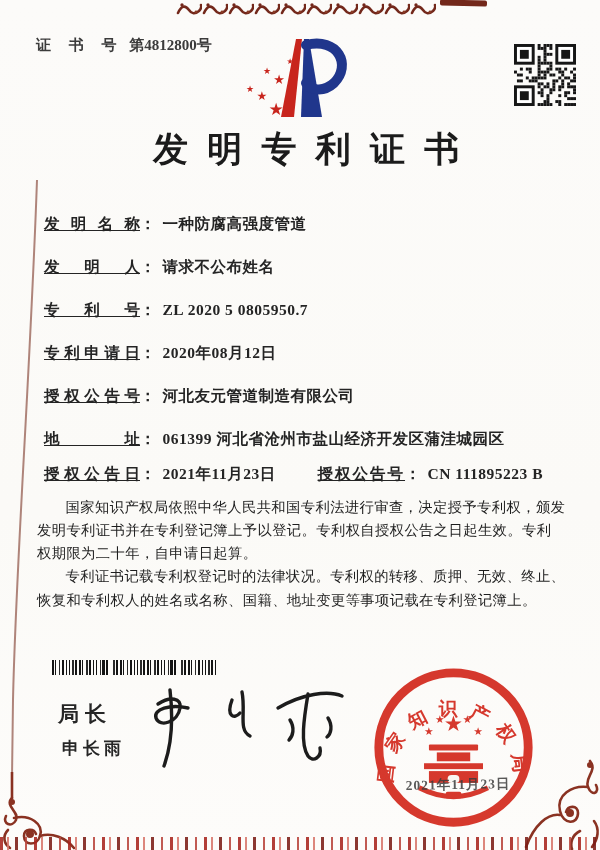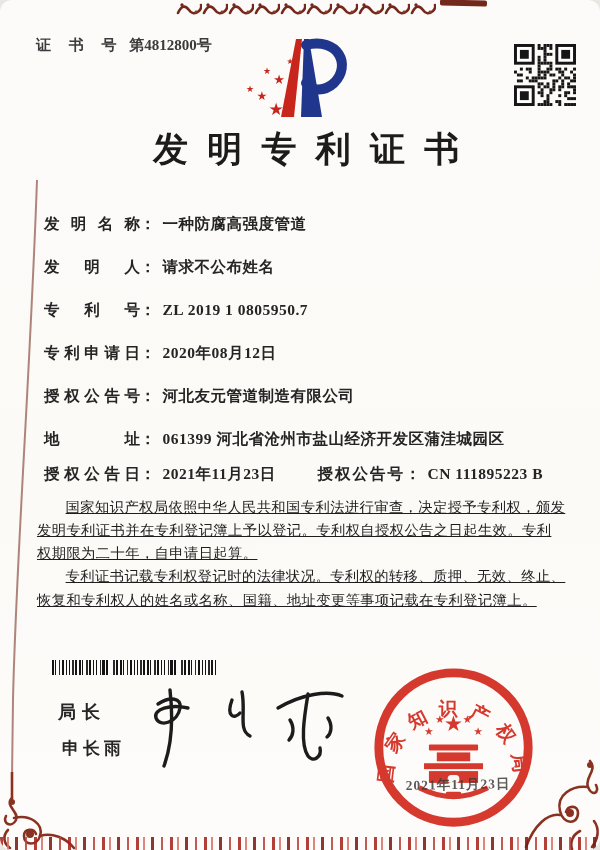--- a/index.html
+++ b/index.html
@@ -2,52 +2,51 @@
 <html><head>
 <meta charset="utf-8">
 <style>
   html,body { margin:0; padding:0; background:#e9e7e4; }
   .page {
     position:relative; width:600px; height:850px; margin:0 auto;
     background:linear-gradient(180deg,#fcfbf9 0%, #fbfaf7 60%, #fdfcfa 100%);
     overflow:hidden;
     font-family:"Liberation Serif","DejaVu Serif",serif;
     color:#222;
-    border-radius:12px;
   }
   
   .cert-no { position:absolute; left:36px; top:36px; font-size:15px; font-weight:600; color:#3b3b3b; }
   .cert-no .pre { letter-spacing:7px; margin-right:2px; }
   .logo { position:absolute; left:238px; top:33px; }
   .qr { position:absolute; left:514px; top:44px; }
   .title {
     position:absolute; left:0; right:0; top:126px; text-align:center;
     font-size:35px; font-weight:700; color:#1b1b1b;
     letter-spacing:0.55em; text-indent:0.55em; white-space:nowrap;padding-left:12px;
   }
   
   .frow { position:absolute; left:44px; font-size:15.5px; font-weight:600; color:#242424; white-space:nowrap; }
-  .flabel { display:inline-block; width:96px; text-align:justify; text-align-last:justify; }
+  .flabel { display:inline-block; width:96px; text-align:justify; text-align-last:justify;text-decoration:underline; }
   .fcolon { display:inline-block; margin-right:7px; }
   .fvalue { letter-spacing:0.5px; }
   .pair2 { margin-left:38px; }
   .pair2 .flabel { width:auto; letter-spacing:2px; }
   
-  .legal { position:absolute; left:37px; top:496px; width:529px; font-size:14.3px; line-height:1.62; color:#1e1e1e; font-weight:500;text-decoration:underline; }
+  .legal { position:absolute; left:37px; top:496px; width:529px; font-size:14.3px; line-height:1.62; color:#1e1e1e; font-weight:500; }
   .legal p { margin:0; text-indent:2em; letter-spacing:0.4px; }
   
   .barcode {
     position:absolute; left:52px; top:660px; width:164px; height:15px;
     background:repeating-linear-gradient(90deg,
       #141414 0 1.6px, transparent 1.6px 3.2px,
       #141414 3.2px 4px, transparent 4px 6.8px,
       #2a2a2a 6.8px 8.4px, transparent 8.4px 9.6px,
       #141414 9.6px 11.8px, transparent 11.8px 13.6px);
   }
-  .signer-title { position:absolute; left:58px; top:700px; font-size:18px; font-weight:700; letter-spacing:6px; color:#262626; }
+  .signer-title { position:absolute; left:58px; top:700px; font-size:21px; font-weight:700; letter-spacing:6px; color:#262626; }
   .signer-name  { position:absolute; left:62px; top:737px; font-size:17px; font-weight:700; letter-spacing:4px; color:#262626; }
   .signature { position:absolute; left:130px; top:678px; }
   
   .seal { position:absolute; left:368px; top:662px; mix-blend-mode:multiply; opacity:0.92; }
   .seal-date {
     position:absolute; left:388px; top:776px; width:140px; text-align:center;
     font-size:13.5px; font-weight:700; color:#3d3d3d; letter-spacing:1px;
     transform:rotate(-1deg); opacity:0.85; z-index:5;
   }
   
@@ -239,21 +238,21 @@
 
   <div class="title">发明专利证书</div>
 
   <div class="frow" style="top:214px">
     <span class="flabel">发明名称</span><span class="fcolon">：</span><span class="fvalue">一种防腐高强度管道</span>
   </div>
   <div class="frow" style="top:257px">
     <span class="flabel">发明人</span><span class="fcolon">：</span><span class="fvalue">请求不公布姓名</span>
   </div>
   <div class="frow" style="top:300px">
-    <span class="flabel">专利号</span><span class="fcolon">：</span><span class="fvalue">ZL 2019 1 0805950.7</span>
+    <span class="flabel">专利号</span><span class="fcolon">：</span><span class="fvalue">ZL 2020 5 0805950.7</span>
   </div>
   <div class="frow" style="top:343px">
     <span class="flabel">专利申请日</span><span class="fcolon">：</span><span class="fvalue">2020年08月12日</span>
   </div>
   <div class="frow" style="top:386px">
     <span class="flabel">授权公告号</span><span class="fcolon">：</span><span class="fvalue">河北友元管道制造有限公司</span>
   </div>
   <div class="frow" style="top:429px">
     <span class="flabel">地址</span><span class="fcolon">：</span><span class="fvalue">061399 河北省沧州市盐山经济开发区蒲洼城园区</span>
   </div>

